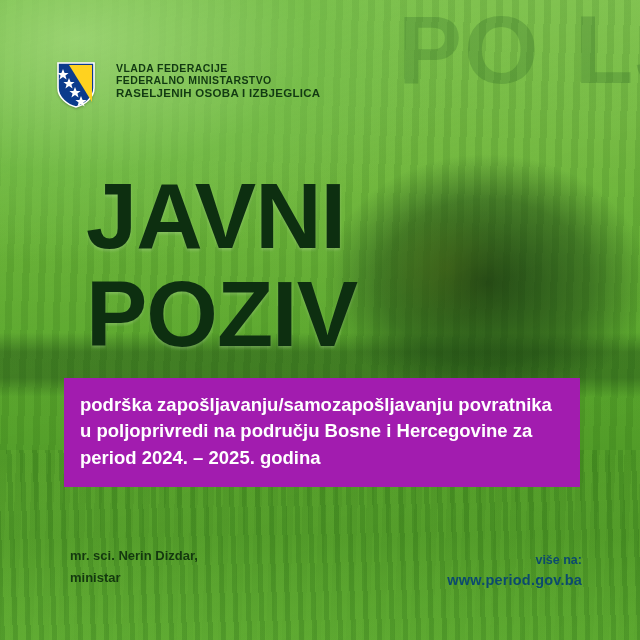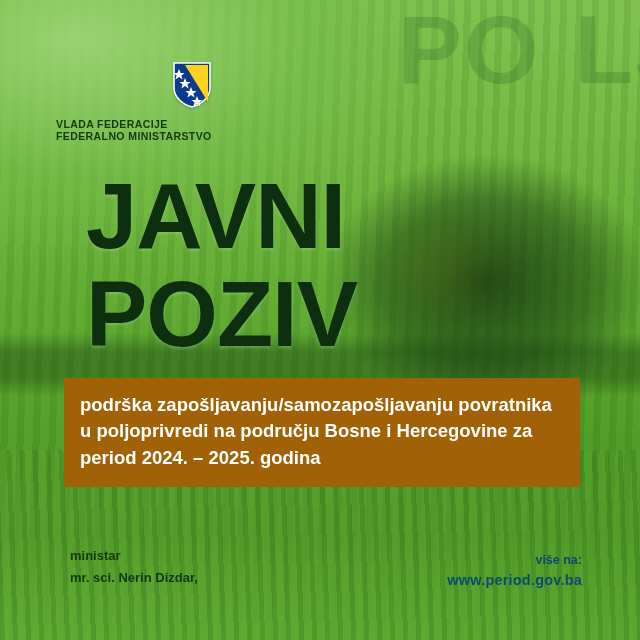--- a/index.html
+++ b/index.html
@@ -76,23 +76,22 @@
     padding-left: 18px;
   }
   .wm-2 { padding-left: 34px !important; }
   .wm-3 { padding-left: 44px !important; }
   
   .logo-row {
     position: absolute;
     top: 62px;
     left: 56px;
     display: flex;
-    align-items: flex-end;
-    gap: 10px;
-    flex-direction: column;
+    align-items: flex-start;
+    gap: 20px;
   }
   .coat {
     width: 40px;
     height: 46px;
     position: relative;
     filter: drop-shadow(0 1px 1px rgba(0,0,0,0.25));
   }
   .logo-text {
     color: #123a12;
     line-height: 1.18;
@@ -121,21 +120,21 @@
   }
   .headline .w2 {
     margin-top: 4px;
   }
   
   .subtitle-band {
     position: absolute;
     left: 64px;
     top: 378px;
     width: 516px;
-    background: #a16207;
+    background: #a21caf;
     padding: 14px 16px 16px 16px;
     box-sizing: border-box;
   }
   .subtitle-band p {
     margin: 0;
     color: #ffffff;
     font-size: 18.5px;
     line-height: 1.42;
     font-weight: 600;
   }
@@ -192,35 +191,36 @@
           <polygon points="7,7 8.6,11 12.6,11 9.4,13.5 10.6,17.5 7,15.1 3.4,17.5 4.6,13.5 1.4,11 5.4,11"></polygon>
           <polygon points="13,16 14.6,20 18.6,20 15.4,22.5 16.6,26.5 13,24.1 9.4,26.5 10.6,22.5 7.4,20 11.4,20"></polygon>
           <polygon points="19,25 20.6,29 24.6,29 21.4,31.5 22.6,35.5 19,33.1 15.4,35.5 16.6,31.5 13.4,29 17.4,29"></polygon>
           <polygon points="25,34 26.6,38 30.6,38 27.4,40.5 28.6,44.5 25,42.1 21.4,44.5 22.6,40.5 19.4,38 23.4,38"></polygon>
         </g>
       </svg>
     </div>
     <div class="logo-text">
       <div class="l1">VLADA FEDERACIJE</div>
       <div class="l2">FEDERALNO MINISTARSTVO</div>
+      <div class="l3">RASELJENIH OSOBA I IZBJEGLICA</div>
     </div>
   </div>
 
   <div class="headline">
     <div class="w1">JAVNI</div>
     <div class="w2">POZIV</div>
   </div>
 
   <div class="subtitle-band">
     <p>podrška zapošljavanju/samozapošljavanju povratnika u poljoprivredi na području Bosne i Hercegovine za period 2024. – 2025. godina</p>
   </div>
 
   <div class="footer-left">
+    <div>mr. sci. Nerin Dizdar,</div>
     <div>ministar</div>
-    <div>mr. sci. Nerin Dizdar,</div>
   </div>
 
   <div class="footer-right">
     <div class="more">više na:</div>
     <div class="site">www.period.gov.ba</div>
   </div>
 
 </div>
 
 </body></html>

